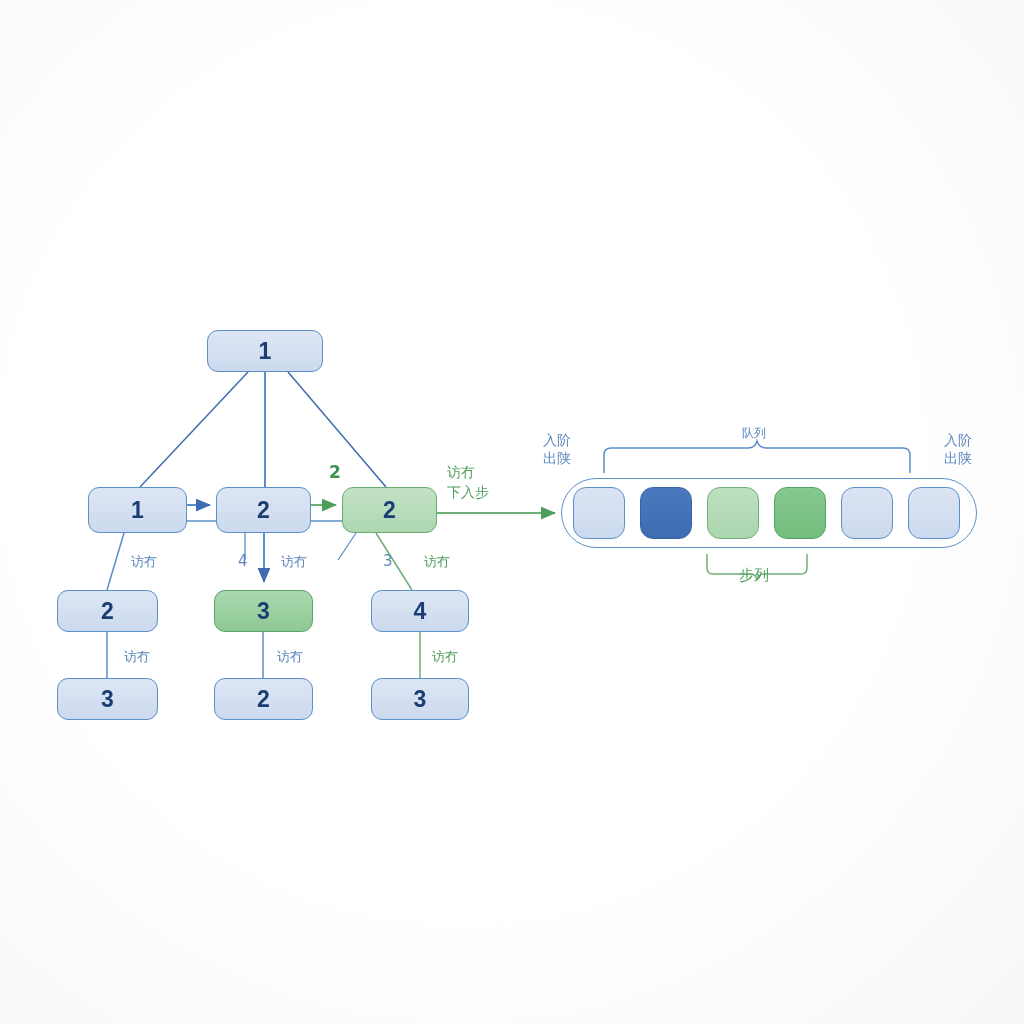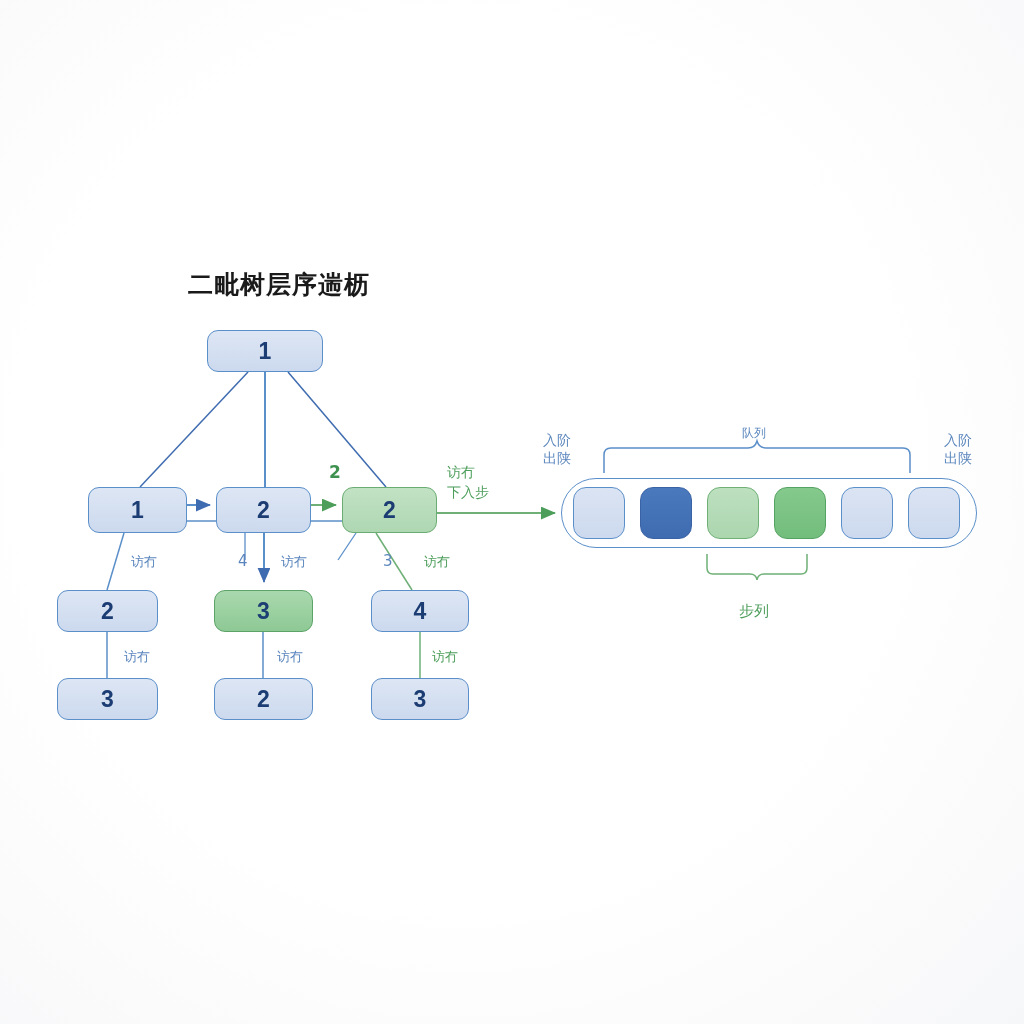--- a/index.html
+++ b/index.html
@@ -135,21 +135,20 @@
     color: #4d9e5b;
     white-space: nowrap;
     font-family: "DejaVu Sans", sans-serif;
   }
 </style>
 </head>
 <body>
 
 <div id="canvas">
 
-  <div class="diagram-title">二毗树层序遄枥</div>
 
   <svg id="edge-layer" viewBox="0 0 1024 1024">
     <defs>
       <marker id="arrow-blue" markerWidth="9" markerHeight="9" refX="7" refY="3.2" orient="auto">
         <path d="M0,0 L7.5,3.2 L0,6.4 z" fill="#3f6cb0"></path>
       </marker>
       <marker id="arrow-green" markerWidth="9" markerHeight="9" refX="7" refY="3.2" orient="auto">
         <path d="M0,0 L7.5,3.2 L0,6.4 z" fill="#4d9e5b"></path>
       </marker>
     </defs>
@@ -228,21 +227,21 @@
 
   <div class="queue-side-label" style="left:543px;top:432px;">
     <div>入阶</div>
     <div>出陕</div>
   </div>
   <div class="queue-side-label" style="left:944px;top:432px;">
     <div>入阶</div>
     <div>出陕</div>
   </div>
   <div class="queue-top-label" style="left:742px;top:425px;">队列</div>
-  <div class="queue-bottom-label" style="left:739px;top:602px;">步列</div>
+  <div class="queue-bottom-label" style="left:739px;top:566px;">步列</div>
 
   <div class="queue-outer"></div>
   <div class="queue-cell cell-lightblue" style="left:573px;"></div>
   <div class="queue-cell cell-darkblue" style="left:640px;"></div>
   <div class="queue-cell cell-lightgreen" style="left:707px;"></div>
   <div class="queue-cell cell-midgreen" style="left:774px;"></div>
   <div class="queue-cell cell-lightblue" style="left:841px;"></div>
   <div class="queue-cell cell-lightblue" style="left:908px;"></div>
 
 </div>

